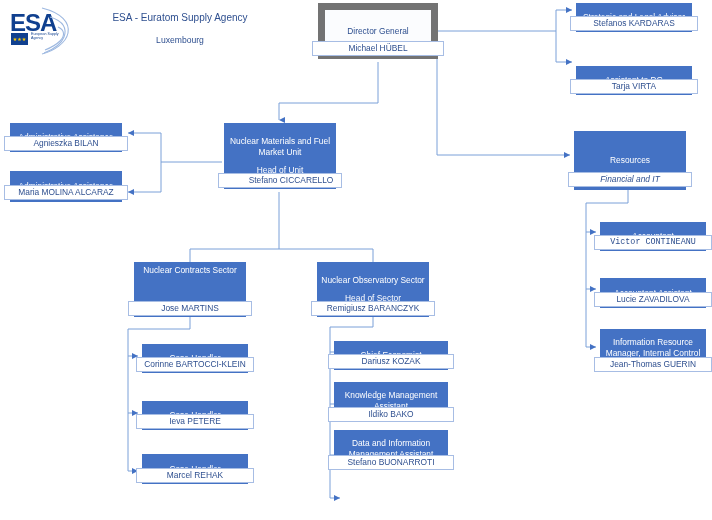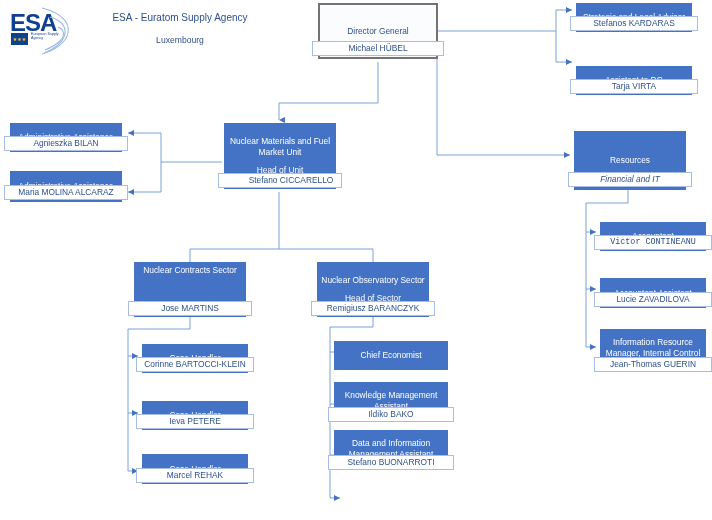--- a/index.html
+++ b/index.html
@@ -49,21 +49,21 @@
     line-height:11px;
     text-align:center;
     padding:1px 2px;
     z-index:3;
   }
   .node .name.italic{font-style:italic;}
 
   
   .node.light .hdr{
     background:#fbfcfe;
-    border:2px solid #737373;
+    border:7px solid #737373;
     color:#2e4f8f;
   }
 
   
   #brand-logo{
     position:absolute;left:6px;top:6px;width:68px;height:50px;
   }
   #brand-logo .esa-text{
     position:absolute;left:4px;top:3px;
     font-family:"Liberation Sans","DejaVu Sans",sans-serif;
@@ -282,20 +282,21 @@
       <span class="spacer"></span>
       <span class="role2">Head of Sector</span>
     </div>
     <div class="name" style="top:39px;">Remigiusz BARANCZYK</div>
   </div>
 
   <div class="node" style="left:334px;top:341px;width:114px;">
     <div class="hdr" style="height:29px;">
       <span>Chief Economist</span>
     </div>
+    <div class="name" style="top:13px;">Dariusz KOZAK</div>
   </div>
 
   <div class="node" style="left:334px;top:382px;width:114px;">
     <div class="hdr" style="height:37px;">
       <span>Knowledge Management Assistant</span>
     </div>
     <div class="name" style="top:25px;">Ildiko BAKO</div>
   </div>
 
   <div class="node" style="left:334px;top:430px;width:114px;">

